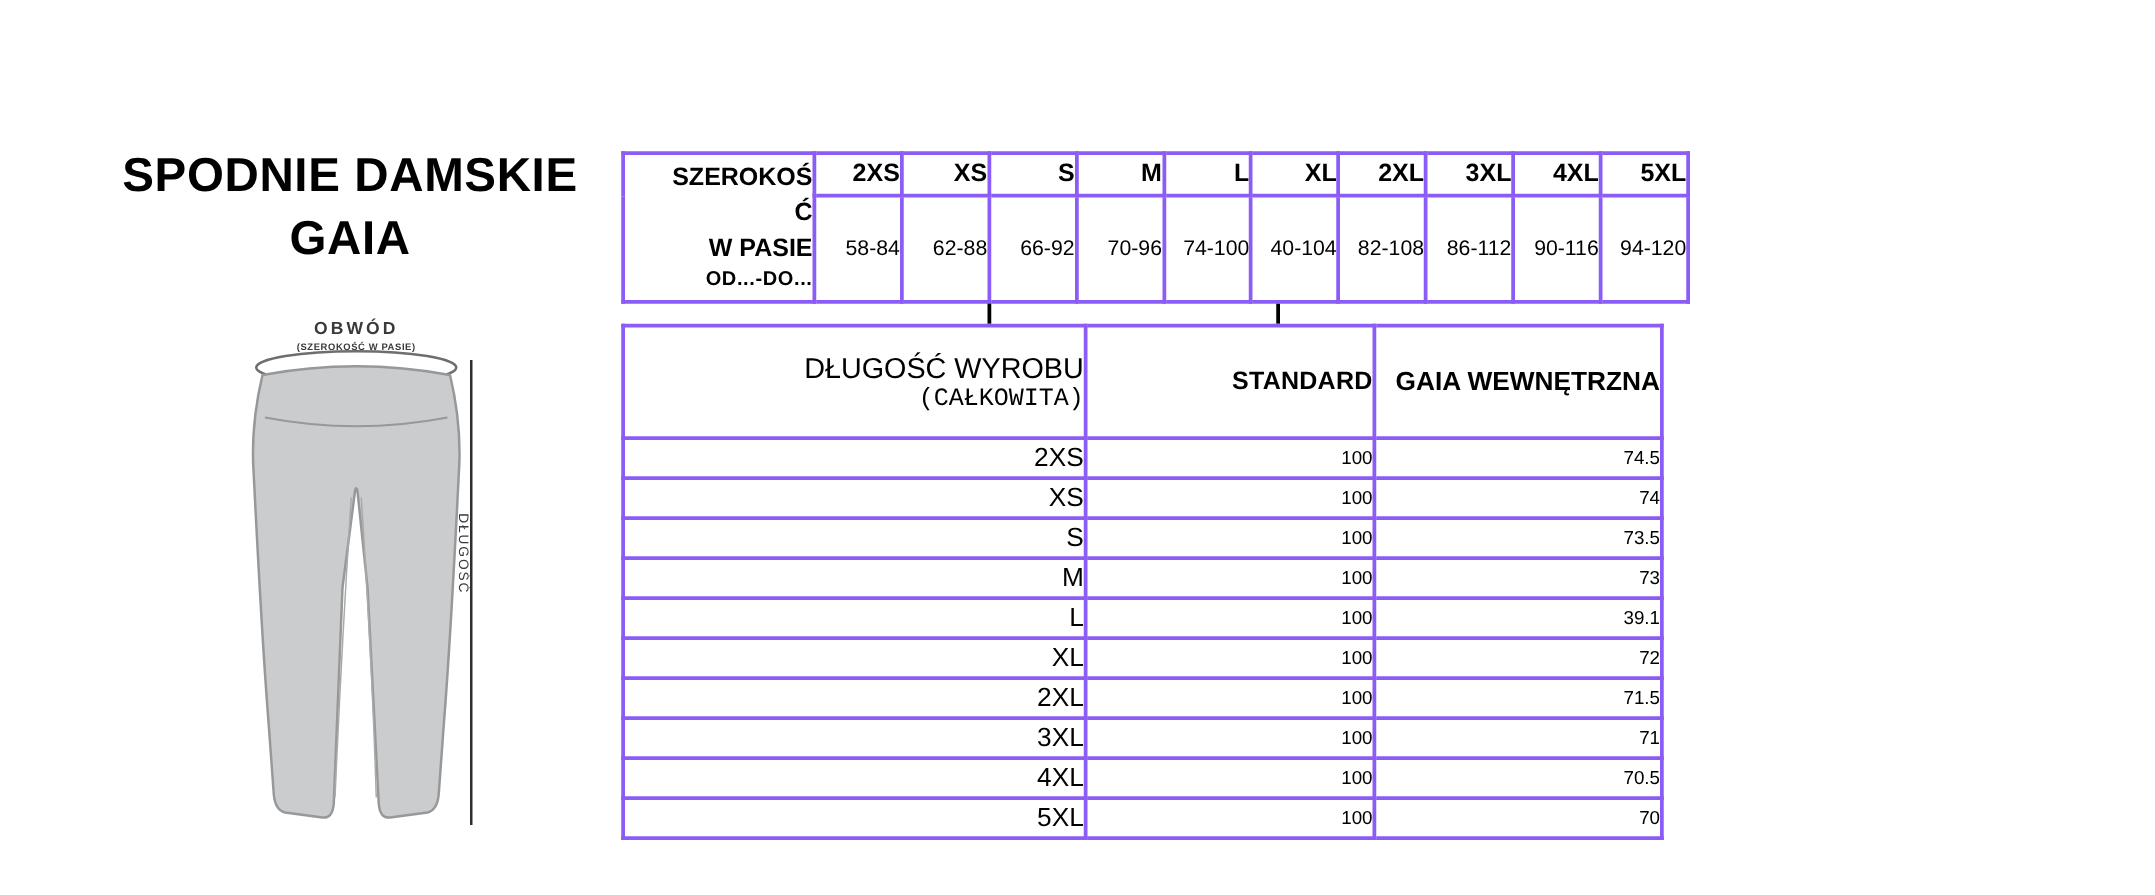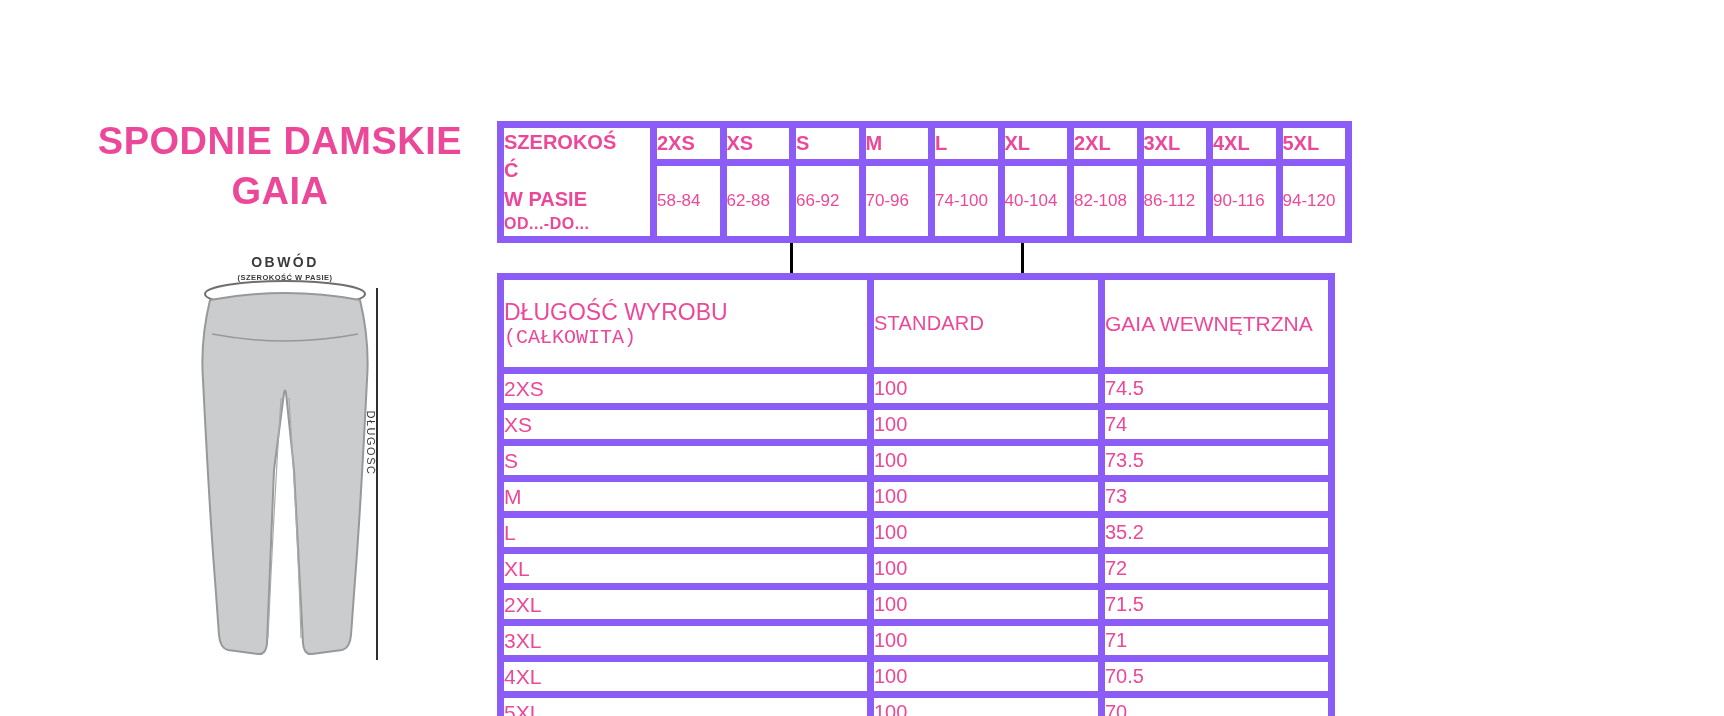--- a/index.html
+++ b/index.html
@@ -1,50 +1,50 @@
 <!DOCTYPE html>
 <html><head>
 <meta charset="utf-8">
 <style>
   html,body{margin:0;padding:0;background:#fff;}
   .canvas{
     position:relative;width:1724px;height:716px;background:#fff;
-    font-family:"Liberation Sans","DejaVu Sans",sans-serif;color:#ec4899;overflow:hidden;
+    font-family:"Liberation Sans","DejaVu Sans",sans-serif;color:#000000;overflow:hidden;
   }
   
   .title{
     position:absolute;left:55px;top:116px;width:450px;text-align:center;
     font-weight:bold;font-size:38px;line-height:1.32;letter-spacing:.5px;
   }
   
   .pants-svg{position:absolute;left:170px;top:230px;}
   .pants-svg text{font-family:"Liberation Sans","DejaVu Sans",sans-serif;fill:#3a3a3a;}
   
   table{border-collapse:collapse;table-layout:fixed;position:absolute;background:#fff;}
-  td{border:7px solid #8b5cf6;text-align:left;vertical-align:middle;padding:0;overflow:hidden;}
+  td{border:3px solid #8b5cf6;text-align:right;vertical-align:middle;padding:0;overflow:hidden;}
   
   .t-top{left:497px;top:121px;width:855px;height:122px;}
   .t-top .size-row td{height:31px;font-weight:bold;font-size:20px;}
   .t-top .range-row td{font-size:17px;}
   .t-top .hdr-cell{font-size:22px;font-weight:normal;line-height:1.42;}
   .t-top .hdr-cell .small{font-size:16px;letter-spacing:.5px;}
   
   .connector{position:absolute;top:243px;width:3px;height:30px;background:#000;}
   .connector.c1{left:790px;}
   .connector.c2{left:1021px;}
   
-  .t-bottom{left:497px;top:273px;width:831px;height:377px;}
+  .t-bottom{left:497px;top:259px;width:831px;height:377px;}
   .t-bottom .head-row td{height:87px;}
   .t-bottom .head-main{font-size:23px;line-height:1.25;}
   .t-bottom .head-sub{font-size:20px;font-family:Liberation Mono, monospace;}
-  .t-bottom .head-bold{font-weight:normal;font-size:20px;letter-spacing:.2px;}
+  .t-bottom .head-bold{font-weight:bold;font-size:20px;letter-spacing:.2px;}
   .t-bottom .head-bold.tight{font-size:21px;letter-spacing:0;}
   .t-bottom .data-row td{height:29px;}
   .t-bottom .cell-size{font-size:21px;}
-  .t-bottom .cell-val{font-size:20px;}
+  .t-bottom .cell-val{font-size:15px;}
 </style>
 </head>
 <body>
 
 <div class="canvas">
 
   <div class="title">
     <div>SPODNIE DAMSKIE</div>
     <div>GAIA</div>
   </div>
@@ -164,21 +164,21 @@
       <td class="cell-val">73.5</td>
     </tr>
     <tr class="data-row">
       <td class="cell-size">M</td>
       <td class="cell-val">100</td>
       <td class="cell-val">73</td>
     </tr>
     <tr class="data-row">
       <td class="cell-size">L</td>
       <td class="cell-val">100</td>
-      <td class="cell-val">35.2</td>
+      <td class="cell-val">39.1</td>
     </tr>
     <tr class="data-row">
       <td class="cell-size">XL</td>
       <td class="cell-val">100</td>
       <td class="cell-val">72</td>
     </tr>
     <tr class="data-row">
       <td class="cell-size">2XL</td>
       <td class="cell-val">100</td>
       <td class="cell-val">71.5</td>

